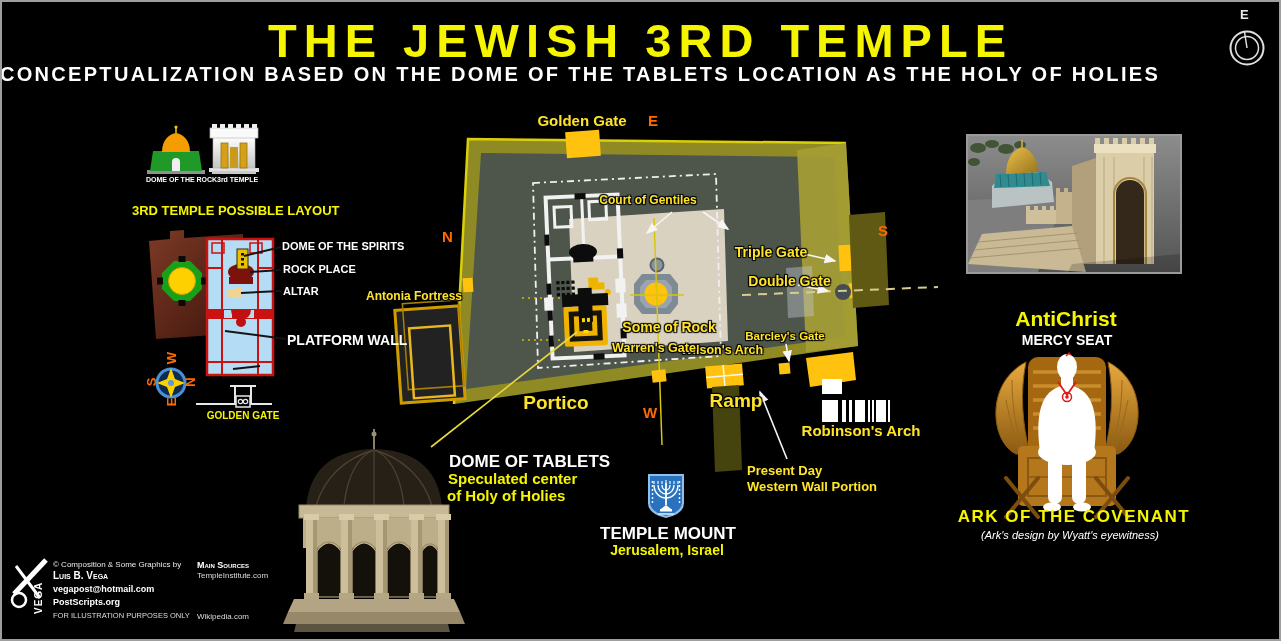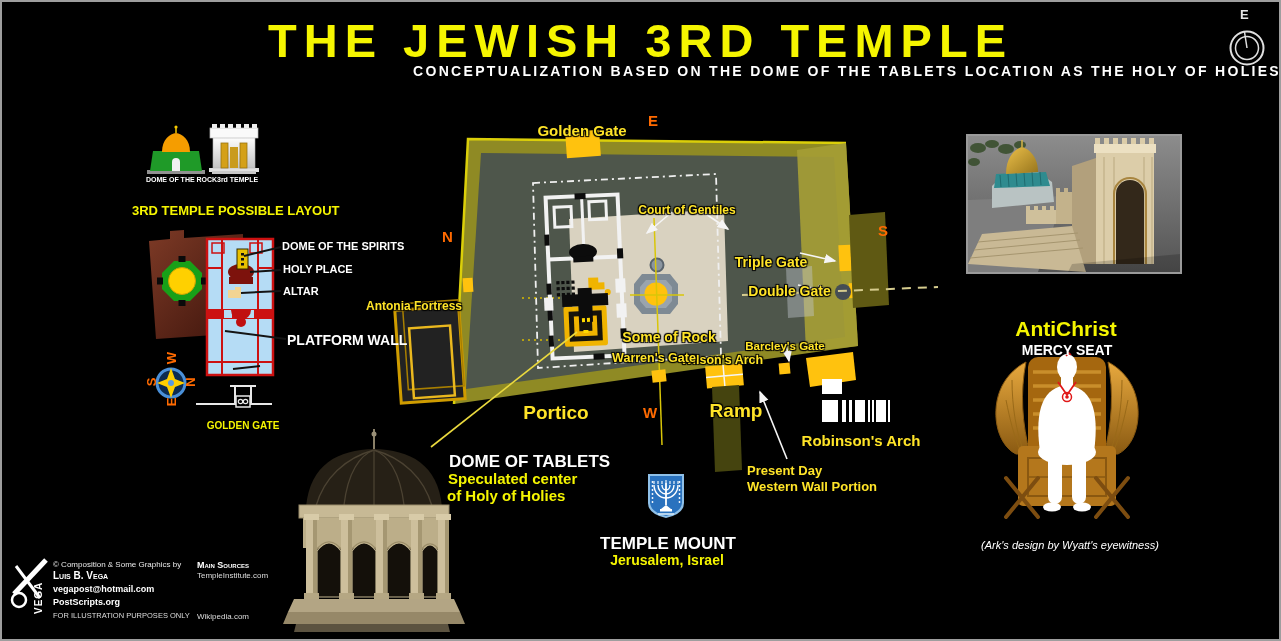--- a/index.html
+++ b/index.html
@@ -4,29 +4,29 @@
 <style>
   html,body{margin:0;padding:0;background:#000;}
   .stage{position:relative;width:1281px;height:641px;background:#000;overflow:hidden;
          font-family:"Liberation Sans",sans-serif;}
   .frame{position:absolute;inset:0;border:2px solid #9e9e9e;pointer-events:none;z-index:60;}
   svg{display:block;}
   #art{position:absolute;left:0;top:0;z-index:1;}
   .photo{position:absolute;left:966px;top:134px;width:212px;height:136px;border:2px solid #9a9a9a;
          background:#666;overflow:hidden;z-index:1;}
   .lbl{position:absolute;white-space:nowrap;line-height:1.08;font-weight:bold;z-index:5;}
-  .c{transform:translateX(-50%);margin-top:10px;}
+  .c{transform:translateX(-50%);}
   .yel{color:#ffe428;}
   .tyel{color:#f5f500;}
   .orange{color:#ff6a00;}
   .white{color:#fff;}
   .sh{text-shadow:1px 1px 1px #000,-1px -1px 1px #000,1px -1px 1px #000,-1px 1px 1px #000;}
   .rot{transform:translate(-50%,-50%) rotate(-90deg);}
   .title{left:0;right:0;text-align:center;font-size:47px;letter-spacing:7px;transform:scaleY(.97);}
-  .subtitle{left:0;right:0;text-align:right;font-size:14px;letter-spacing:2.3px;}
+  .subtitle{left:0;right:0;text-align:left;font-size:20px;letter-spacing:2.3px;}
   .smallcaps{font-variant:small-caps;}
   .it{font-style:italic;font-weight:normal;}
 </style>
 </head>
 <body>
 
 <div class="stage">
   <div class="frame"></div>
 
   <svg id="art" width="1281" height="641" viewBox="0 0 1281 641">
@@ -465,35 +465,35 @@
 
   <div class="lbl title tyel" style="top:16px;">THE JEWISH 3RD TEMPLE</div>
   <div class="lbl subtitle white" style="top:64px;">CONCEPTUALIZATION BASED ON THE DOME OF THE TABLETS LOCATION AS THE HOLY OF HOLIES</div>
   <div class="lbl white" style="left:1240px;top:8px;font-size:13px;color:#e8e8e8;">E</div>
 
   <div class="lbl white" style="left:146px;top:176px;font-size:7px;">DOME OF THE ROCK</div>
   <div class="lbl white" style="left:217px;top:176px;font-size:7px;">3rd TEMPLE</div>
 
   <div class="lbl tyel" style="left:132px;top:204px;font-size:13px;">3RD TEMPLE POSSIBLE LAYOUT</div>
   <div class="lbl white" style="left:282px;top:241px;font-size:11px;">DOME OF THE SPIRITS</div>
-  <div class="lbl white" style="left:283px;top:264px;font-size:11px;">HOLY PLACE</div>
+  <div class="lbl white" style="left:283px;top:264px;font-size:11px;">ROCK PLACE</div>
   <div class="lbl white" style="left:283px;top:286px;font-size:11px;">ALTAR</div>
   <div class="lbl white" style="left:287px;top:333px;font-size:14px;">PLATFORM WALL</div>
   <div class="lbl orange rot" style="left:172px;top:358px;font-size:13px;">W</div>
   <div class="lbl orange rot" style="left:152px;top:382px;font-size:13px;">S</div>
   <div class="lbl orange rot" style="left:191px;top:382px;font-size:13px;">N</div>
   <div class="lbl orange rot" style="left:172px;top:402px;font-size:13px;">E</div>
   <div class="lbl tyel c" style="left:243px;top:411px;font-size:10px;">GOLDEN GATE</div>
 
   <div class="lbl yel sh c" style="left:582px;top:113px;font-size:15px;">Golden Gate</div>
   <div class="lbl orange" style="left:648px;top:113px;font-size:15px;">E</div>
   <div class="lbl orange" style="left:442px;top:229px;font-size:15px;">N</div>
   <div class="lbl orange" style="left:878px;top:223px;font-size:15px;">S</div>
   <div class="lbl orange" style="left:643px;top:405px;font-size:15px;">W</div>
-  <div class="lbl yel sh c" style="left:687px;top:194px;font-size:12px;">Court of Gentiles</div>
+  <div class="lbl yel sh c" style="left:648px;top:194px;font-size:12px;">Court of Gentiles</div>
   <div class="lbl yel sh c" style="left:414px;top:290px;font-size:12px;">Antonia Fortress</div>
   <div class="lbl yel sh c" style="left:771px;top:245px;font-size:14px;">Triple Gate</div>
   <div class="lbl yel sh c" style="left:770px;top:274px;font-size:14px;padding-left:39px;">Double Gate</div>
   <div class="lbl yel sh c" style="left:669px;top:320px;font-size:14px;">Some of Rock</div>
   <div class="lbl yel sh c" style="left:785px;top:330px;font-size:11.5px;">Barcley's Gate</div>
   <div class="lbl yel sh c" style="left:722px;top:344px;font-size:12.5px;">Wilson's Arch</div>
   <div class="lbl yel sh c" style="left:654px;top:342px;font-size:12.5px;text-align:center;">Warren's Gate</div>
   <div class="lbl yel sh c" style="left:556px;top:393px;font-size:19px;">Portico</div>
   <div class="lbl yel sh c" style="left:724px;top:391px;font-size:19px;padding-left:24px;">Ramp</div>
   <div class="lbl yel sh c" style="left:861px;top:423px;font-size:15px;">Robinson's Arch</div>
@@ -501,20 +501,21 @@
   <div class="lbl white" style="left:449px;top:453px;font-size:17px;">DOME OF TABLETS</div>
   <div class="lbl tyel" style="left:448px;top:471px;font-size:15px;font-weight:600;">Speculated center</div>
   <div class="lbl tyel" style="left:447px;top:488px;font-size:15px;font-weight:600;">of Holy of Holies</div>
   <div class="lbl white c" style="left:668px;top:525px;font-size:17px;">TEMPLE MOUNT</div>
   <div class="lbl tyel c" style="left:667px;top:543px;font-size:14px;font-weight:600;">Jerusalem, Israel</div>
   <div class="lbl yel sh" style="left:747px;top:464px;font-size:13px;">Present Day</div>
   <div class="lbl yel sh" style="left:747px;top:480px;font-size:13px;">Western Wall Portion</div>
 
   <div class="lbl tyel c" style="left:1066px;top:308px;font-size:21px;">AntiChrist</div>
   <div class="lbl white c" style="left:1067px;top:333px;font-size:14px;">MERCY SEAT</div>
+  <div class="lbl tyel c" style="left:1074px;top:508px;font-size:17px;letter-spacing:1.5px;font-weight:600;">ARK OF THE COVENANT</div>
   <div class="lbl white c it" style="left:1070px;top:530px;font-size:11px;">(Ark's design by Wyatt's eyewitness)</div>
 
   <div class="lbl white" style="left:53px;top:561px;font-size:8px;font-weight:normal;color:#e8e8e8;text-align:center;">© Composition &amp; Some Graphics by</div>
   <div class="lbl white smallcaps" style="left:53px;top:571px;font-size:10px;">Luis B. Vega</div>
   <div class="lbl white" style="left:53px;top:585px;font-size:9px;">vegapost@hotmail.com</div>
   <div class="lbl white" style="left:53px;top:598px;font-size:9px;">PostScripts.org</div>
   <div class="lbl white" style="left:53px;top:612px;font-size:7.5px;font-weight:normal;color:#ddd;">FOR ILLUSTRATION PURPOSES ONLY</div>
   <div class="lbl white smallcaps" style="left:197px;top:561px;font-size:9px;">Main Sources</div>
   <div class="lbl white" style="left:197px;top:572px;font-size:8px;font-weight:normal;color:#ddd;">TempleInstitute.com</div>
   <div class="lbl white" style="left:197px;top:581px;font-size:8px;font-weight:normal;color:#ddd;margin-top:32px;">Wikipedia.com</div>

